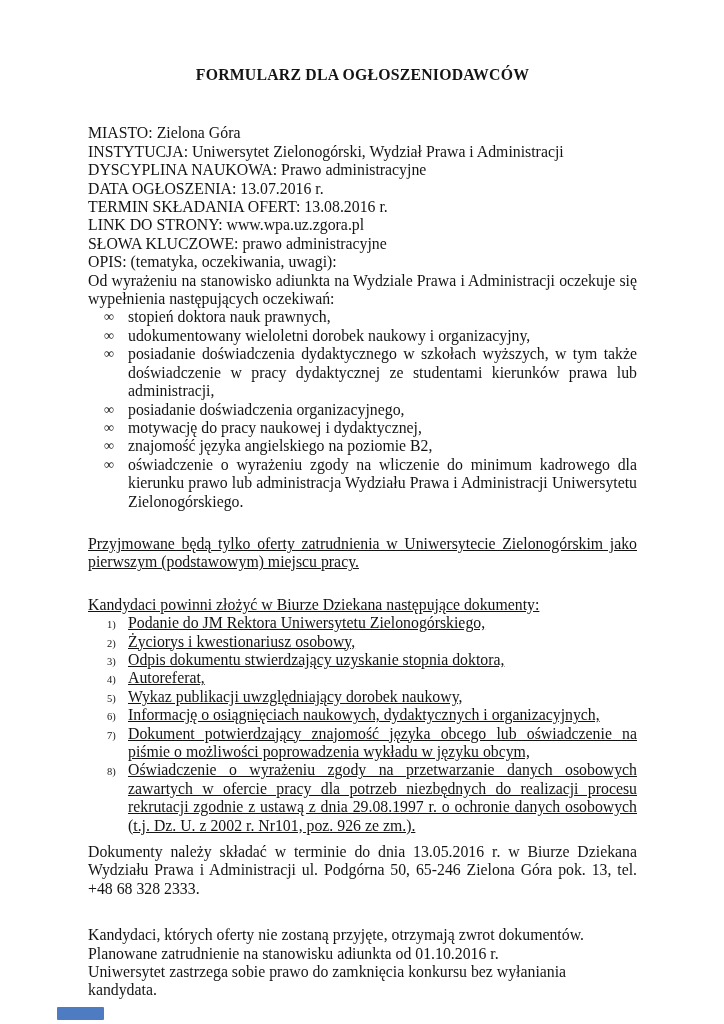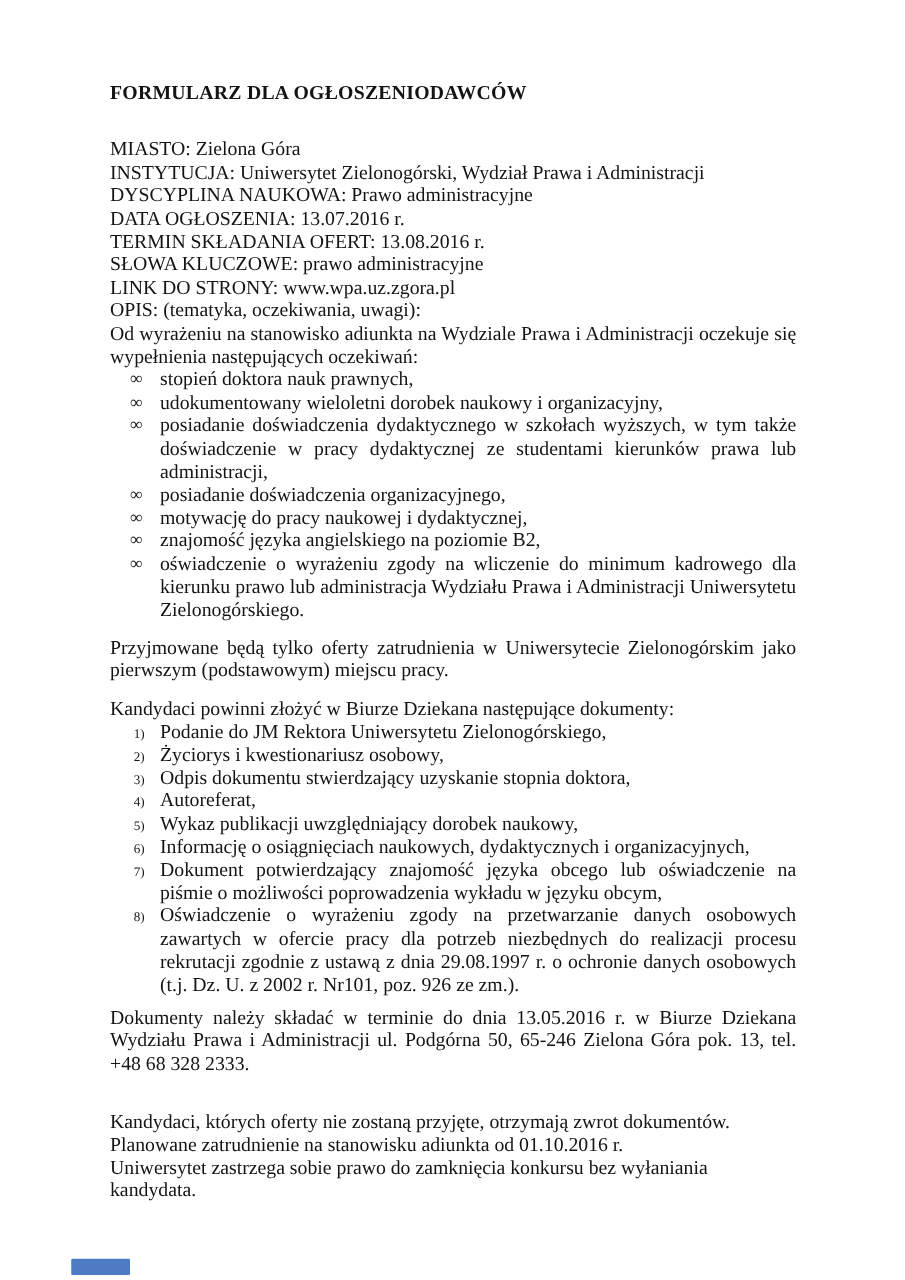--- a/index.html
+++ b/index.html
@@ -18,27 +18,27 @@
     line-height: 18.4px;
     color: #141414;
   }
   .content {
     position: absolute;
     left: 88px;
     top: 66px;
     width: 549px;
   }
   .doc-title {
-    text-align: left;
+    text-align: center;
     font-weight: bold;
     letter-spacing: 0.2px;
-    margin-bottom: 27px;
+    margin-bottom: 40px;
   }
   .just { text-align: justify; }
-  .gap-sm  { margin-top: 12px; }
+  .gap-sm  { margin-top: 24px; text-decoration: underline; }
   .gap-lg  { margin-top: 0; }
   .gap-xs  { margin-top: 8px;  }
   .closing-block { margin-top: 16px; }
 
   .list-item {
     position: relative;
     padding-left: 40px;
     text-align: justify;
   }
   .bullet-marker {
@@ -70,22 +70,22 @@
   <div class="content">
 
     <div class="doc-title">FORMULARZ DLA OGŁOSZENIODAWCÓW</div>
 
     <div>
       <div class="line"><span>MIASTO:</span> <span>Zielona Góra</span></div>
       <div class="line"><span>INSTYTUCJA:</span> <span>Uniwersytet Zielonogórski, Wydział Prawa i Administracji</span></div>
       <div class="line"><span>DYSCYPLINA NAUKOWA:</span> <span>Prawo administracyjne</span></div>
       <div class="line"><span>DATA OGŁOSZENIA:</span> <span>13.07.2016 r.</span></div>
       <div class="line"><span>TERMIN SKŁADANIA OFERT:</span> <span>13.08.2016 r.</span></div>
+      <div class="line"><span>LINK DO STRONY:</span> <span>www.wpa.uz.zgora.pl</span></div>
       <div class="line"><span>SŁOWA KLUCZOWE:</span> <span>prawo administracyjne</span></div>
-      <div class="line"><span>LINK DO STRONY:</span> <span>www.wpa.uz.zgora.pl</span></div>
     </div>
 
     <div class="gap-lg">
       <div>OPIS: (tematyka, oczekiwania, uwagi):</div>
       <div class="just">Od wyrażeniu na stanowisko adiunkta na Wydziale Prawa i Administracji oczekuje się wypełnienia następujących oczekiwań:</div>
 
       <div>
         <div class="list-item"><span class="bullet-marker">∞</span><span>stopień doktora nauk prawnych,</span></div>
         <div class="list-item"><span class="bullet-marker">∞</span><span>udokumentowany wieloletni dorobek naukowy i organizacyjny,</span></div>
         <div class="list-item"><span class="bullet-marker">∞</span><span>posiadanie doświadczenia dydaktycznego w szkołach wyższych, w tym także doświadczenie w pracy dydaktycznej ze studentami kierunków prawa lub administracji,</span></div>

